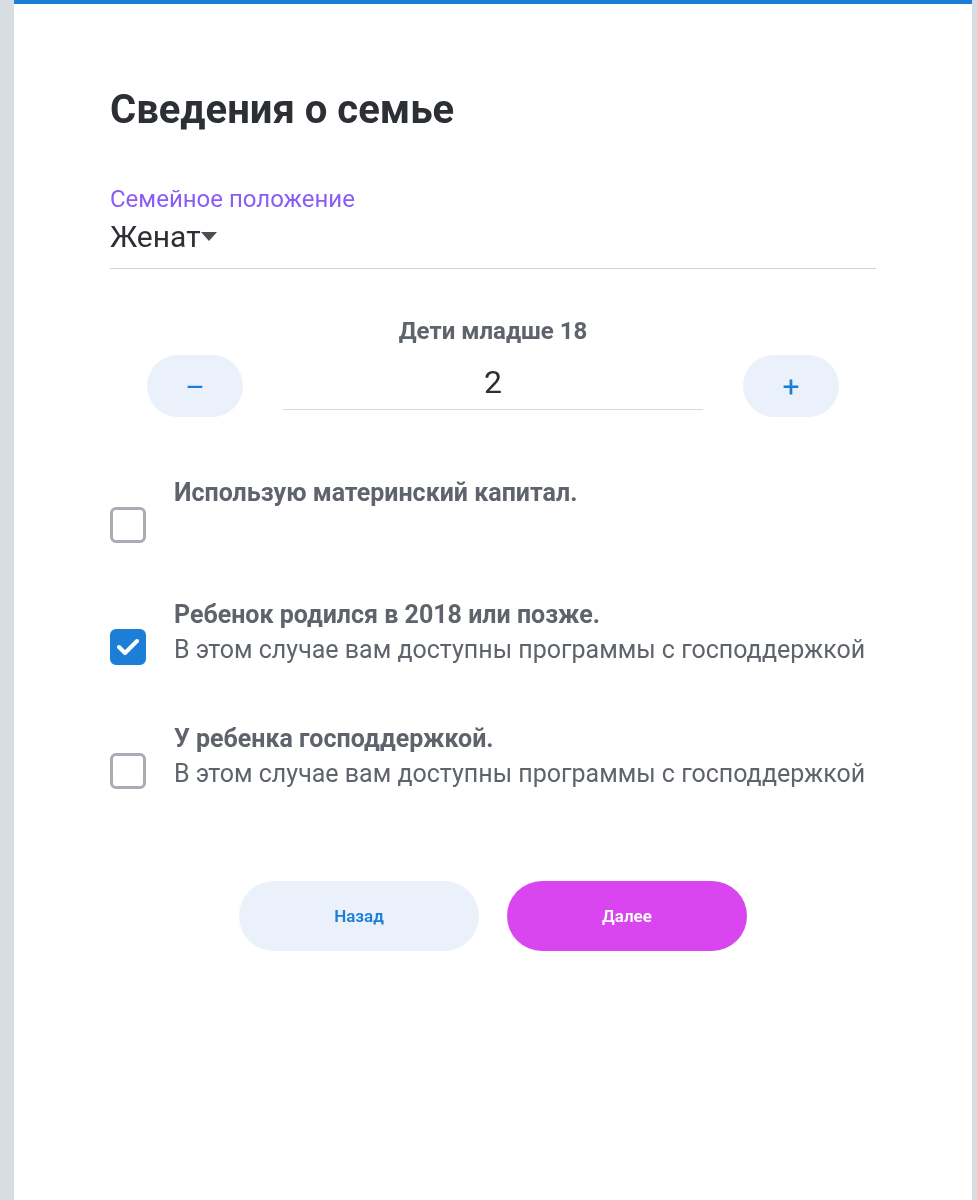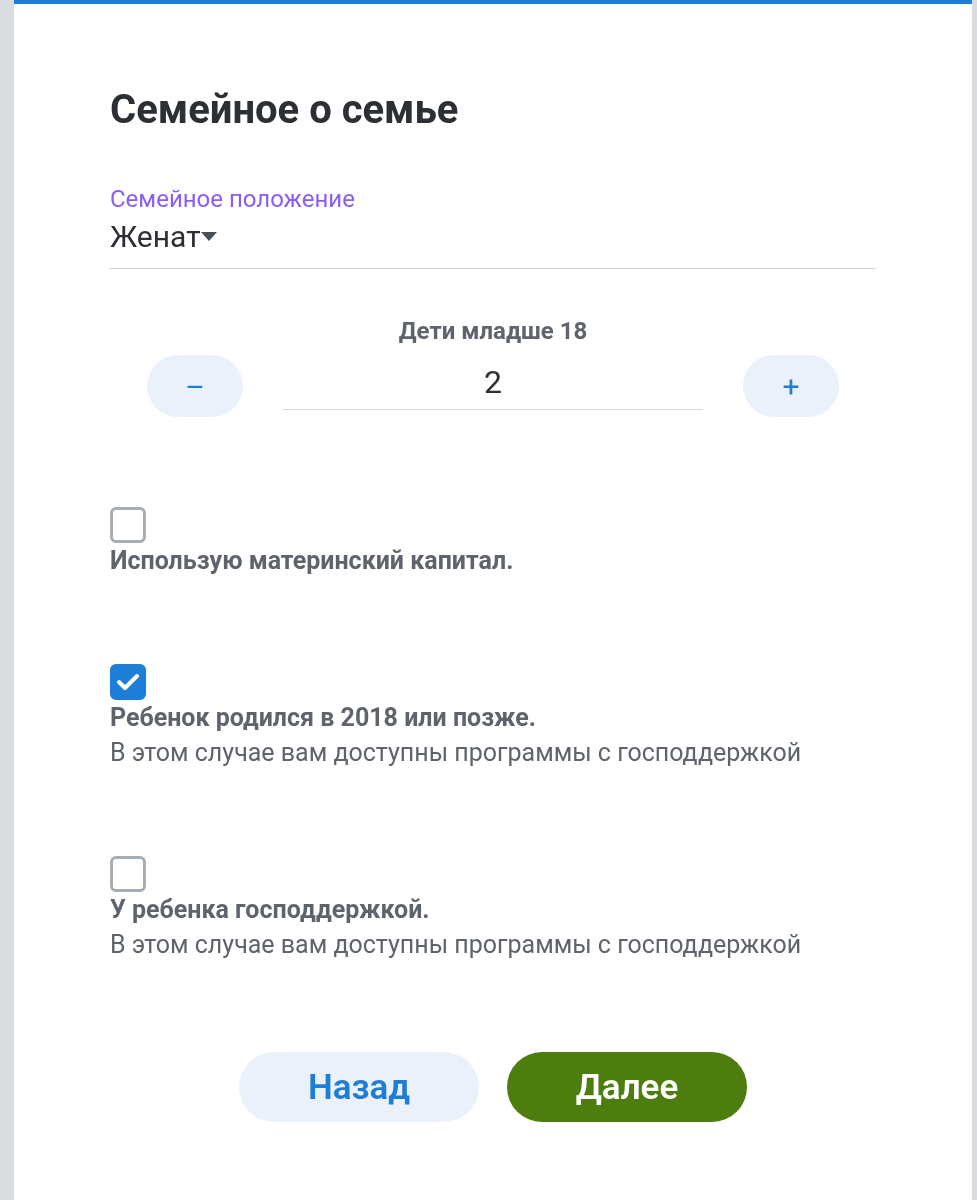--- a/index.html
+++ b/index.html
@@ -90,22 +90,22 @@
     padding-bottom: 8px;
   }
   .step-value {
     font-size: 32px;
     color: #2c2f33;
     text-align: center;
   }
   .check-row {
     display: flex;
     align-items: flex-start;
+    gap: 28px;
     margin-bottom: 54px;
-    flex-direction: column;
   }
   .checkbox {
     flex: 0 0 36px;
     width: 36px;
     height: 36px;
     border: 3px solid #a8acb3;
     border-radius: 6px;
     margin-top: 32px;
     display: flex;
     align-items: center;
@@ -131,44 +131,44 @@
   .btn-row {
     display: flex;
     justify-content: center;
     gap: 28px;
     margin-top: 90px;
   }
   .btn {
     width: 240px;
     height: 70px;
     border-radius: 36px;
-    font-size: 35px;
+    font-size: 17px;
     font-weight: 600;
     display: flex;
     align-items: center;
     justify-content: center;
     cursor: pointer;
     user-select: none;
   }
   .btn-back {
     background: #eaf1fb;
     color: #1c7ed6;
   }
   .btn-next {
-    background: #4d7c0f;
+    background: #d946ef;
     color: #ffffff;
   }
 </style>
 </head>
 <body>
 
 <div class="page">
   <div class="card">
 
-    <h1 class="title">Семейное о семье</h1>
+    <h1 class="title">Сведения о семье</h1>
 
     <div class="field-label">Семейное положение</div>
     <div class="select-row">
       <div class="select-value">Женат</div>
       <div class="dropdown-caret"></div>
     </div>
 
     <div class="stepper-section">
       <div class="stepper-label">Дети младше 18</div>
       <div class="stepper-row">

